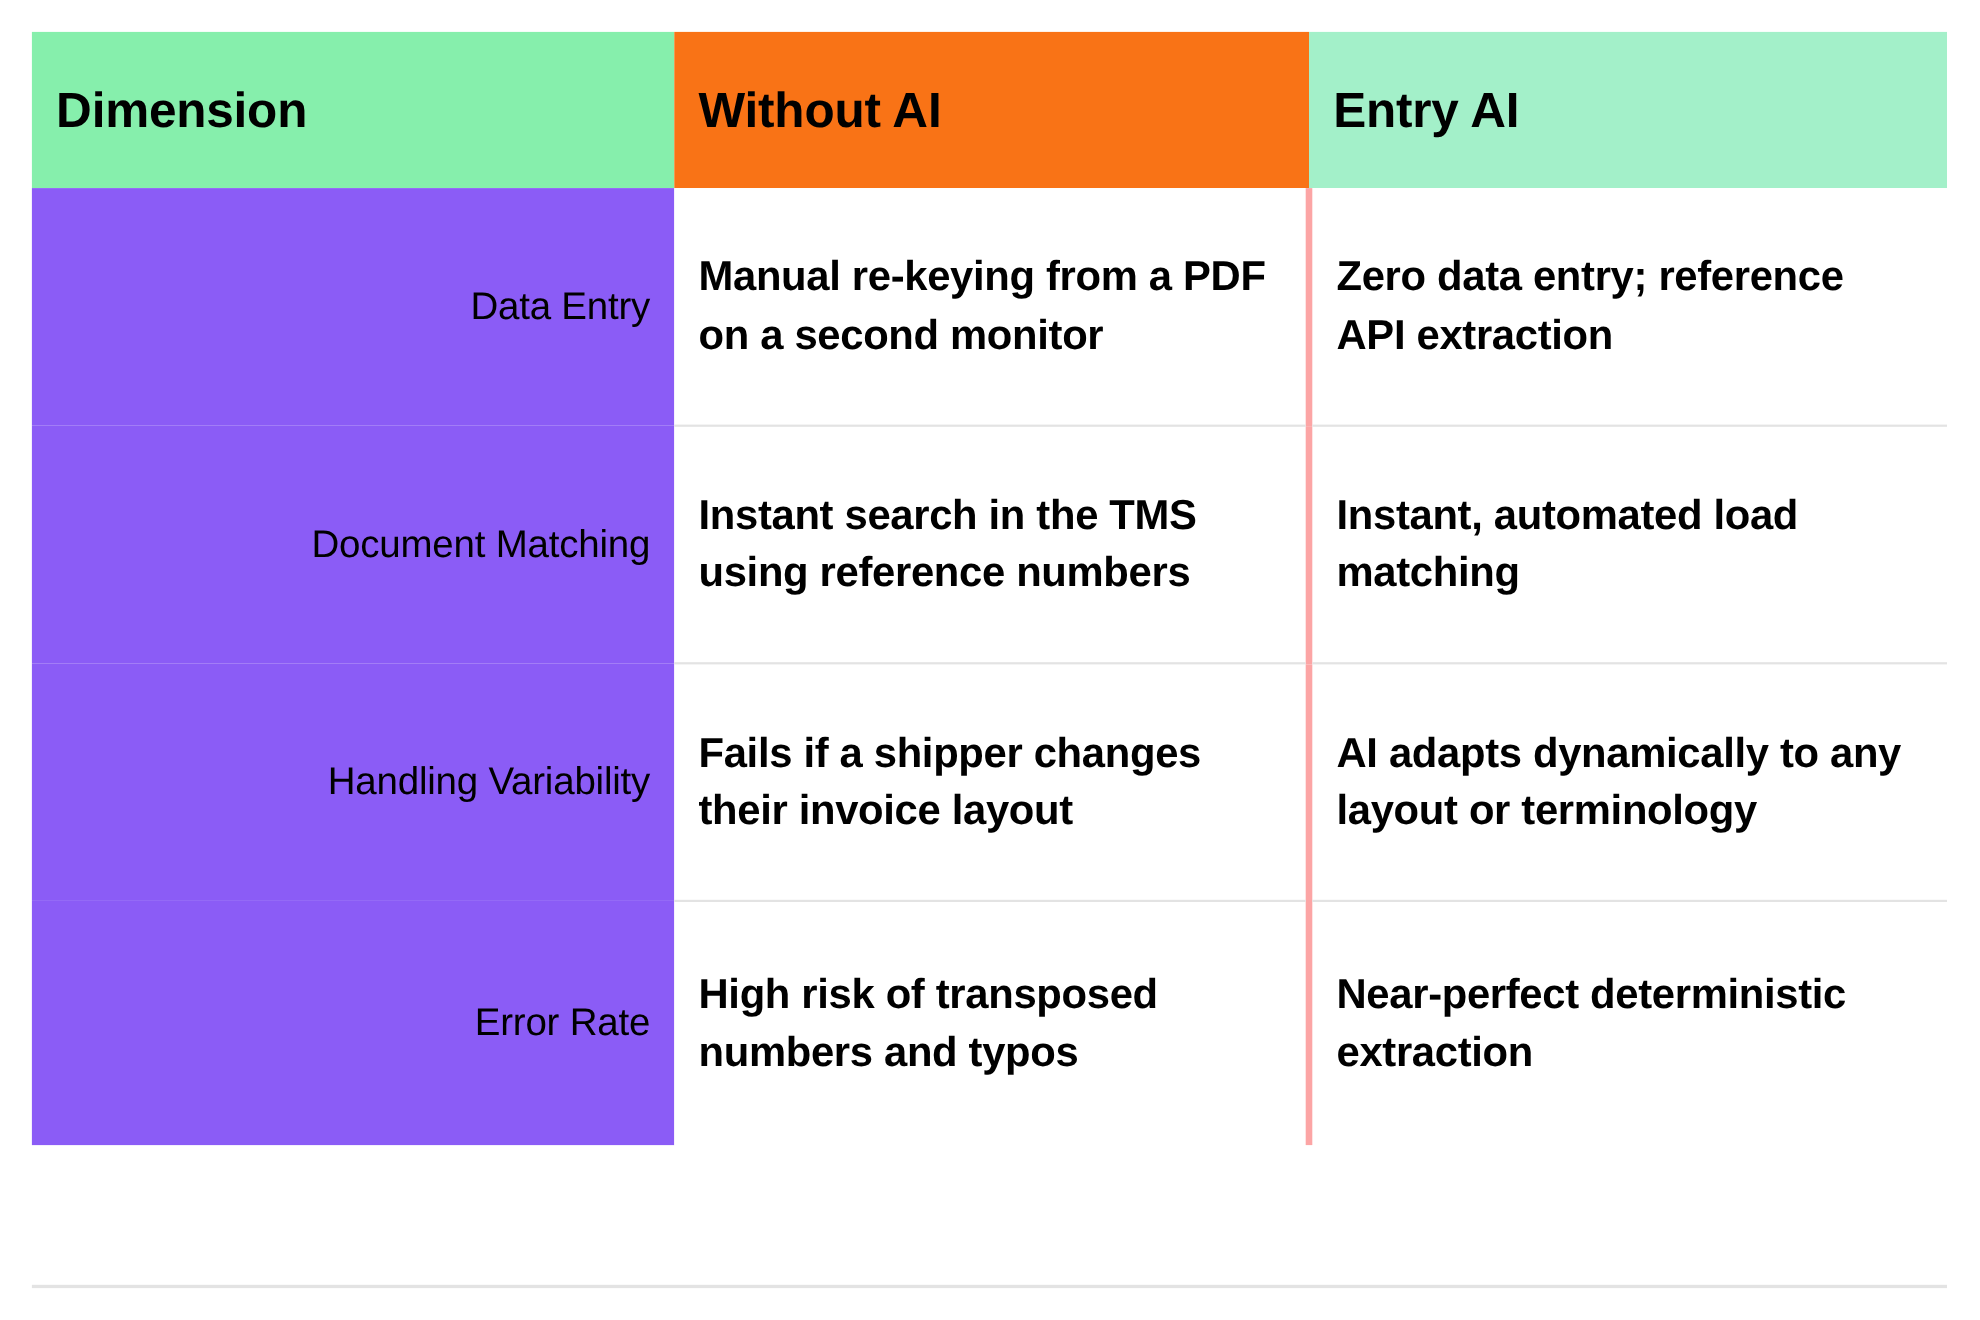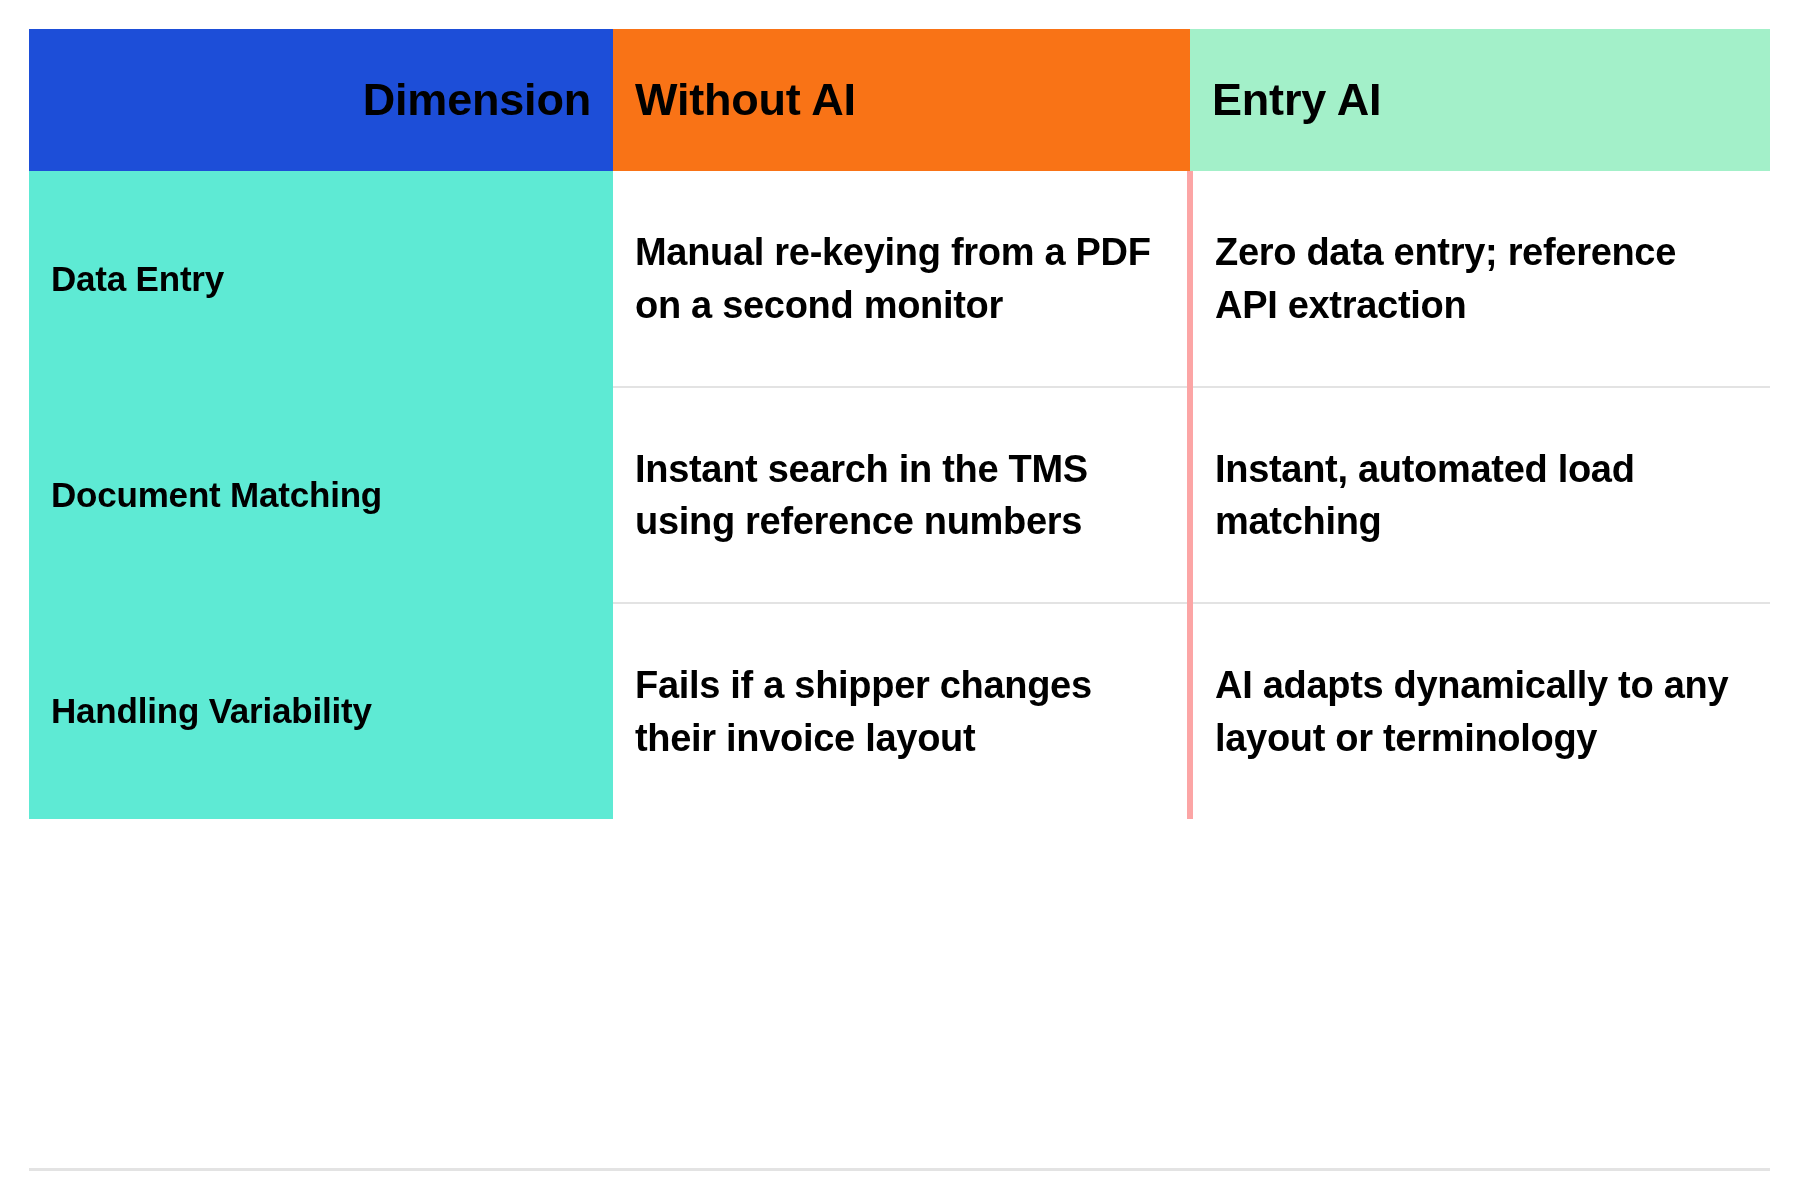--- a/index.html
+++ b/index.html
@@ -41,42 +41,43 @@
     margin: 0;
     padding: 0 22px;
     text-align: left;
     vertical-align: middle;
     font-size: 45px;
     font-weight: 700;
     color: #000000;
     letter-spacing: -0.2px;
     line-height: 1.1;
   }
-  th.h-dim  { background: #1d4ed8; text-align: right; }
+  th.h-dim  { background: #86efac; }
   th.h-wo   { background: #f97316; }
   th.h-with { background: #a3f0c9; }
 
   
   tbody tr { height: 216px; }
   tbody tr.r-last { height: 222px; }
 
   td {
     margin: 0;
     vertical-align: middle;
     color: #000000;
   }
 
   td.dim-cell {
-    background: #5eead4;
+    background: #8b5cf6;
     padding: 0 22px;
     font-size: 35px;
-    font-weight: 700;
+    font-weight: 400;
     letter-spacing: -0.2px;
     line-height: 1.15;
     border: 0;
+    text-align: right;
   }
 
   td.body-cell {
     background: #ffffff;
     padding: 10px 24px 10px 22px;
     font-size: 38px;
     font-weight: 600;
     line-height: 1.38;
     letter-spacing: -0.3px;
     border-top: 2px solid #e3e3e3;
@@ -124,17 +125,22 @@
       <tr>
         <td class="dim-cell">Document Matching</td>
         <td class="body-cell cell-wo">Instant search in the TMS using reference numbers</td>
         <td class="body-cell cell-with">Instant, automated load matching</td>
       </tr>
       <tr>
         <td class="dim-cell">Handling Variability</td>
         <td class="body-cell cell-wo">Fails if a shipper changes their invoice layout</td>
         <td class="body-cell cell-with">AI adapts dynamically to any layout or terminology</td>
       </tr>
+      <tr class="r-last">
+        <td class="dim-cell">Error Rate</td>
+        <td class="body-cell cell-wo">High risk of transposed numbers and typos</td>
+        <td class="body-cell cell-with">Near-perfect deterministic extraction</td>
+      </tr>
     </tbody>
   </table>
 </div>
 
 <div class="bottom-edge"></div>
 
 </body></html>

